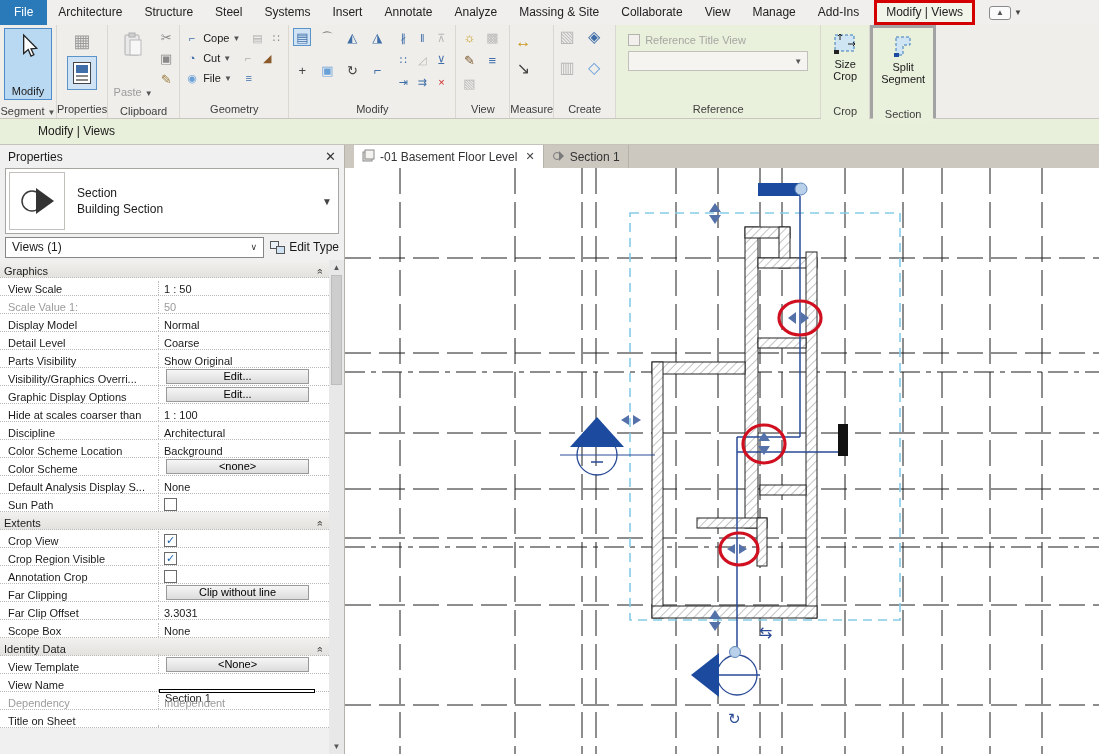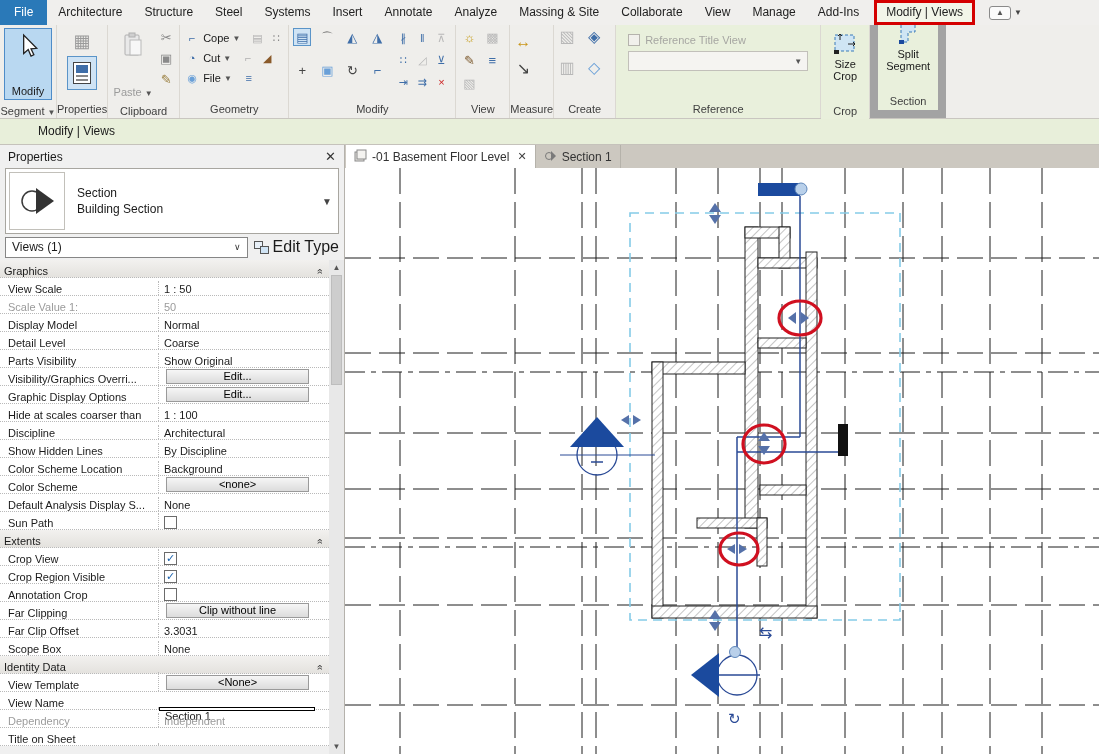--- a/index.html
+++ b/index.html
@@ -26,21 +26,21 @@
     justify-content:flex-start; font-size:11px; gap:1px; padding-top:3px; }
   .bigbtn.sel { background:#b9d8f1; border:1px solid #4e8cc8; }
   .bigbtn .blabel { margin-top:auto; margin-bottom:2px; }
   .icon-grid { display:grid; gap:1px; }
   .ic { width:18px; height:18px; display:grid; place-items:center; font-size:13px; line-height:1; }
   .ic.small { width:16px; height:16px; font-size:11px; }
   .ic.hl { background:#cfe3f4; border:1px solid #5a94c8; }
   .gbtn-row { display:flex; align-items:center; gap:3px; height:20px; font-size:11px; }
   .drop { font-size:8px; color:#555; }
   .graytxt { color:#9b9b9b; }
-  .sec-wrap { border:8px solid #a3a3a3; display:flex; flex-direction:column;justify-content:flex-end; }
+  .sec-wrap { border:3px solid #a3a3a3; display:flex; flex-direction:column; }
   .sec-wrap .panel { border-right:none; flex:1; }
   .refbox { display:flex; flex-direction:column; gap:5px; padding:6px 8px; width:196px; }
   .refchk { display:flex; align-items:center; gap:5px; color:#a6a6a2; font-size:11px; }
   .cbx { width:12px; height:12px; border:1px solid #b5b3ad; background:#f1f0ec; }
   .refdd { height:20px; background:#f5f4f1; border:1px solid #c2c0ba; display:flex;
     align-items:center; justify-content:flex-end; padding:0 5px; color:#9b9b9b; }
 
   
   .ctxbar { height:26px; background:#e8efda; border-bottom:1px solid #c5c2bb;
     line-height:25px; padding-left:38px; font-size:12px; }
@@ -53,21 +53,21 @@
   .props-header { height:23px; display:flex; align-items:center; padding:0 8px; }
   .props-close { margin-left:auto; font-size:13px; color:#333; }
   .typebox { margin:0 5px; height:66px; background:#fff; border:1px solid #a8a6a0; display:flex; align-items:center; }
   .type-icon { width:56px; height:58px; border:1px solid #c2c0ba; margin-left:3px; display:grid; place-items:center; }
   .type-text { margin-left:12px; line-height:16px; font-size:12px; }
   .type-dd { margin-left:auto; margin-right:6px; color:#444; font-size:10px; }
   .viewsrow { height:26px; display:flex; align-items:center; padding:2px 5px; gap:6px; }
   .combo { flex:1; height:21px; background:#fff; border:1px solid #868686; display:flex;
     align-items:center; padding:0 6px; font-size:12px; }
   .combo .chev { margin-left:auto; font-size:9px; color:#333; }
-  .edittype { display:flex; align-items:center; gap:4px; font-size:16px; }
+  .edittype { display:flex; align-items:center; gap:4px; font-size:12px; }
   .et-icon { width:15px; height:13px; position:relative; }
   .et-icon i { position:absolute; border:1px solid #555; background:#e8f0f8; width:9px; height:8px; display:block; }
   .et-icon i:first-child { left:0; top:0; }
   .et-icon i:last-child { right:0; bottom:0; background:#cfe3f4; }
 
   .ptable { flex:1; position:relative; background:#f0f0f0; overflow:hidden; display:flex; }
   .prows { width:330px; }
   .prow { height:18px; display:flex; border-bottom:1px dotted #b9b9b9; background:#fff; font-size:11px;align-items:flex-end; }
   .prow .lab { width:158px; padding:2px 2px 0 8px; white-space:nowrap; overflow:hidden; }
   .prow .val { flex:1; border-left:1px dotted #b9b9b9; padding:2px 2px 0 5px; position:relative; white-space:nowrap; }
@@ -81,21 +81,21 @@
   .pcheck { width:13px; height:13px; border:1px solid #6b6b6b; margin-top:1px; background:#fff;
     font-size:11px; line-height:11px; text-align:center; color:#1a62ad; }
   .pinput { position:absolute; inset:0; border:1px solid #000; background:#fff; padding:2px 0 0 5px; }
   .pscroll { width:15px; background:#e8e8e8; display:flex; flex-direction:column; align-items:center; }
   .pscroll .arr { height:15px; font-size:8px; color:#555; line-height:15px; }
   .pscroll .thumb { width:11px; height:110px; background:#cdcdcd; border:1px solid #bdbdbd; }
   .pscroll .track { flex:1; }
 
   
   .canvas { flex:1; display:flex; flex-direction:column; background:#fff; }
-  .vtabs { height:23px; background:#ccc8c0; display:flex; align-items:stretch; padding-left:1px; }
+  .vtabs { height:23px; background:#ccc8c0; display:flex; align-items:stretch; padding-left:9px; }
   .vtab { display:flex; align-items:center; gap:5px; padding:0 8px; font-size:12px; color:#333;
     border-right:1px solid #b5b2aa; }
   .vtab.active { background:#fff; }
   .vtab .x { font-size:11px; color:#444; margin-left:3px; }
   .draw { flex:1; position:relative; background:#fff; }
   .draw svg { position:absolute; left:0; top:0; }
 </style>
 </head>
 <body>
 
@@ -396,25 +396,20 @@
             <div class="assoc"></div>
           </div>
           <div class="prow">
             <div class="lab">Hide at scales coarser than</div>
             <div class="val"><span>1 : 100</span></div>
             <div class="assoc"></div>
           </div>
           <div class="prow">
             <div class="lab">Discipline</div>
             <div class="val"><span>Architectural</span></div>
-            <div class="assoc"></div>
-          </div>
-          <div class="prow">
-            <div class="lab">Show Hidden Lines</div>
-            <div class="val"><span>By Discipline</span></div>
             <div class="assoc"></div>
           </div>
           <div class="prow">
             <div class="lab">Color Scheme Location</div>
             <div class="val"><span>Background</span></div>
             <div class="assoc"></div>
           </div>
           <div class="prow">
             <div class="lab">Color Scheme</div>
             <div class="val">

